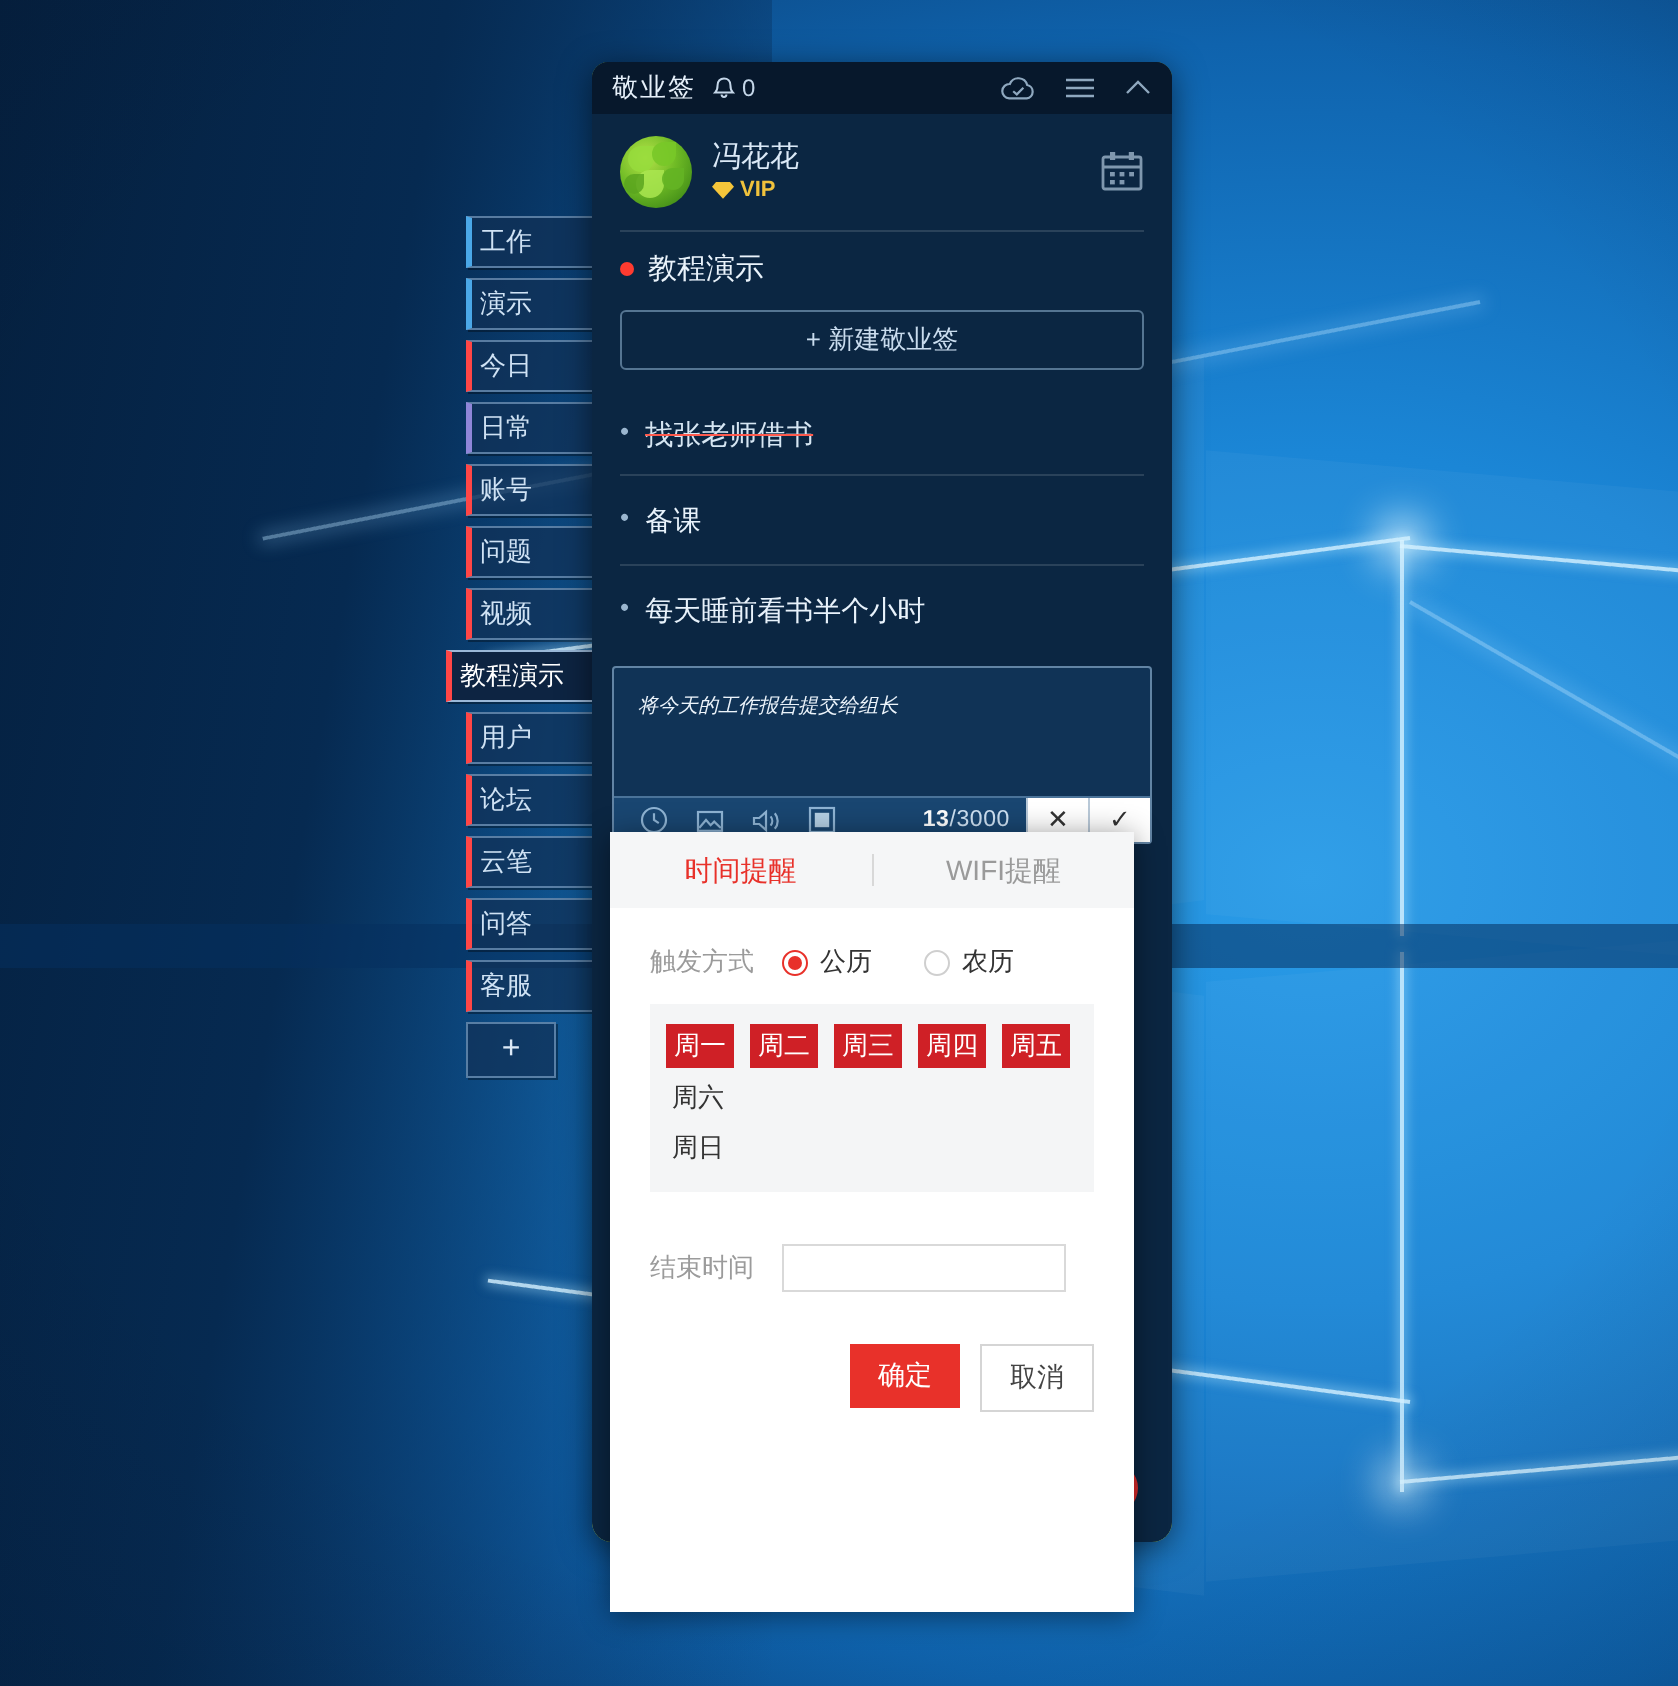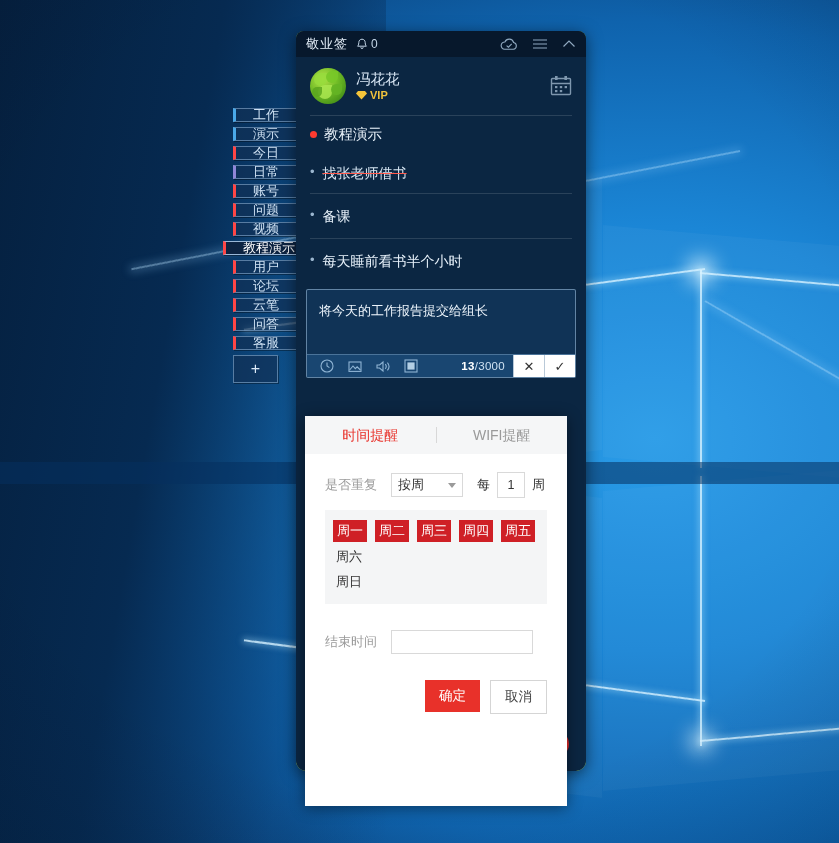--- a/index.html
+++ b/index.html
@@ -18,24 +18,24 @@
     background:linear-gradient(100deg,#05203f 0%,#062a51 42%,rgba(10,60,112,0.35) 78%,rgba(10,60,112,0) 100%);}
   .wp-pane{position:absolute;background:rgba(255,255,255,0.035);}
   .wp-line{position:absolute;background:rgba(210,240,255,0.85);box-shadow:0 0 6px 1px rgba(180,230,255,0.55);}
   .wp-line.soft{background:rgba(180,225,255,0.45);box-shadow:0 0 9px 2px rgba(150,210,255,0.3);}
   .wp-band{position:absolute;background:rgba(6,48,94,0.55);}
   .wp-glow{position:absolute;border-radius:50%;filter:blur(10px);background:rgba(220,245,255,0.85);}
   .wp-vig{position:absolute;inset:0;background:radial-gradient(120% 110% at 50% 45%,rgba(0,0,0,0) 45%,rgba(0,10,25,0.35) 100%);}
 
   
   #tabstrip{position:absolute;left:233px;top:108px;width:74px;z-index:5;}
-  .cat-tab{position:relative;height:14px;margin-bottom:5px;
+  .cat-tab{position:relative;height:26px;margin-bottom:5px;
     background:rgba(17,48,86,0.72);border:1px solid rgba(150,185,220,0.55);
     border-left:3px solid #ff4646;
-    display:flex;align-items:center;padding-left:17px;box-sizing:border-box;
+    display:flex;align-items:center;padding-left:4px;box-sizing:border-box;
     color:#cfe2f4;font-size:13px;white-space:nowrap;overflow:hidden;
     box-shadow:1px 1px 0 rgba(0,0,0,0.35);}
   .cat-tab.blue{border-left-color:#4aa8e8;}
   .cat-tab.purple{border-left-color:#8f86d8;}
   .cat-tab.active{background:#0d2442;color:#ffffff;width:74px;left:-10px;
     border:1px solid #9ab8d8;border-left:3px solid #ff4646;z-index:6;}
   .cat-tab.plus{justify-content:center;padding-left:0;border-left:1px solid rgba(150,185,220,0.55);
     font-size:16px;color:#dbe9f7;height:28px;width:45px;}
 
   
@@ -75,21 +75,21 @@
 
   .note{padding:10px 14px;color:#e8f2fb;font-size:14px;display:flex;align-items:flex-start;gap:8px;}
   .note .bul{color:#9bb6cf;font-size:13px;line-height:18px;}
   .note .txt{line-height:20px;}
   .note.done .txt{text-decoration:line-through;text-decoration-color:#ff5a4d;color:#d6e6f3;}
   .note.h44{padding-top:12px;padding-bottom:12px;}
 
   
   .editbox{margin:6px 10px 0 10px;border:1px solid rgba(165,200,230,0.55);border-radius:2px;
     background:rgba(22,62,104,0.55);}
-  .edit-text{padding:12px 12px 0 12px;color:#ecf4fb;font-size:13px;min-height:52px;}
+  .edit-text{padding:12px 12px 0 12px;color:#ecf4fb;font-size:10px;min-height:52px;font-style:italic;}
   .edit-bar{height:22px;display:flex;align-items:center;padding-left:6px;
     background:rgba(30,78,126,0.7);border-top:1px solid rgba(165,200,230,0.35);}
   .edit-bar .ic{width:28px;display:flex;align-items:center;justify-content:center;color:#8fb4d4;}
   .counter{margin-left:auto;color:#cfe2f3;font-size:11.5px;padding-right:8px;letter-spacing:0.3px;}
   .counter b{color:#ffffff;font-weight:bold;}
   .ebtn{width:30px;height:22px;background:#fff;display:flex;align-items:center;justify-content:center;
     color:#333;font-size:13px;border-left:1px solid #b9c9d8;}
 
   .redcircle{position:absolute;left:247px;bottom:14px;width:26px;height:26px;border-radius:50%;
     background:#e02b2b;color:#fff;display:flex;align-items:center;justify-content:center;font-size:13px;}
@@ -276,20 +276,23 @@
     </span>
   </div>
 
   <div class="divider"></div>
 
   <div class="grp-head">
     <span class="grp-dot"></span>
     <span class="grp-title">教程演示</span>
   </div>
 
+  <div class="newbtn">
+    <span>+ 新建敬业签</span>
+  </div>
 
   <div class="note done">
     <span class="bul">•</span>
     <span class="txt">找张老师借书</span>
   </div>
   <div class="divider"></div>
 
   <div class="note h44">
     <span class="bul">•</span>
     <span class="txt">备课</span>
@@ -346,32 +349,33 @@
 </div>
 
 <div id="dlg">
 
   <div class="dlg-tabs">
     <div class="dlg-tab sel">时间提醒</div>
     <div class="tab-sep"></div>
     <div class="dlg-tab">WIFI提醒</div>
   </div>
 
-
-
   <div class="row">
-    <span class="rlabel">是否重复</span>
-    <span class="sel-box">
-      <span>按周</span>
-      <span class="caret"></span>
-    </span>
-    <span style="margin-left:14px;color:#333;">每</span>
-    <span class="mini" style="margin-left:7px;">1</span>
-    <span style="margin-left:7px;color:#333;">周</span>
-  </div>
+    <span class="rlabel">触发方式</span>
+    <span class="radio">
+      <span class="rb on"></span>
+      <span>公历</span>
+    </span>
+    <span class="radio">
+      <span class="rb"></span>
+      <span>农历</span>
+    </span>
+  </div>
+
+
 
   <div class="weekbox">
     <span class="wd on">周一</span>
     <span class="wd on">周二</span>
     <span class="wd on">周三</span>
     <span class="wd on">周四</span>
     <span class="wd on">周五</span>
     <span class="wd">周六</span>
     <span class="wd" style="flex-basis:100%;">周日</span>
   </div>

